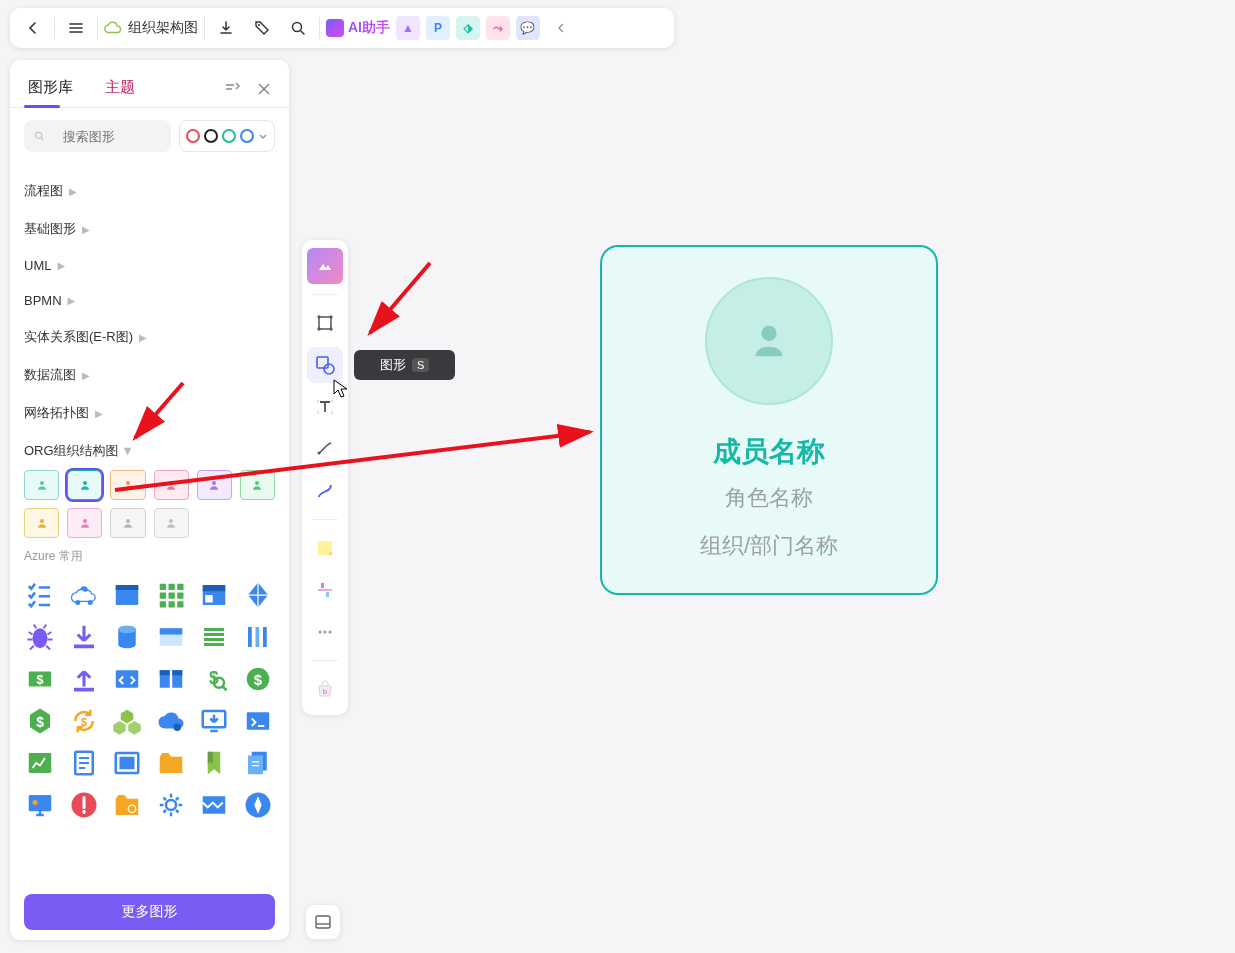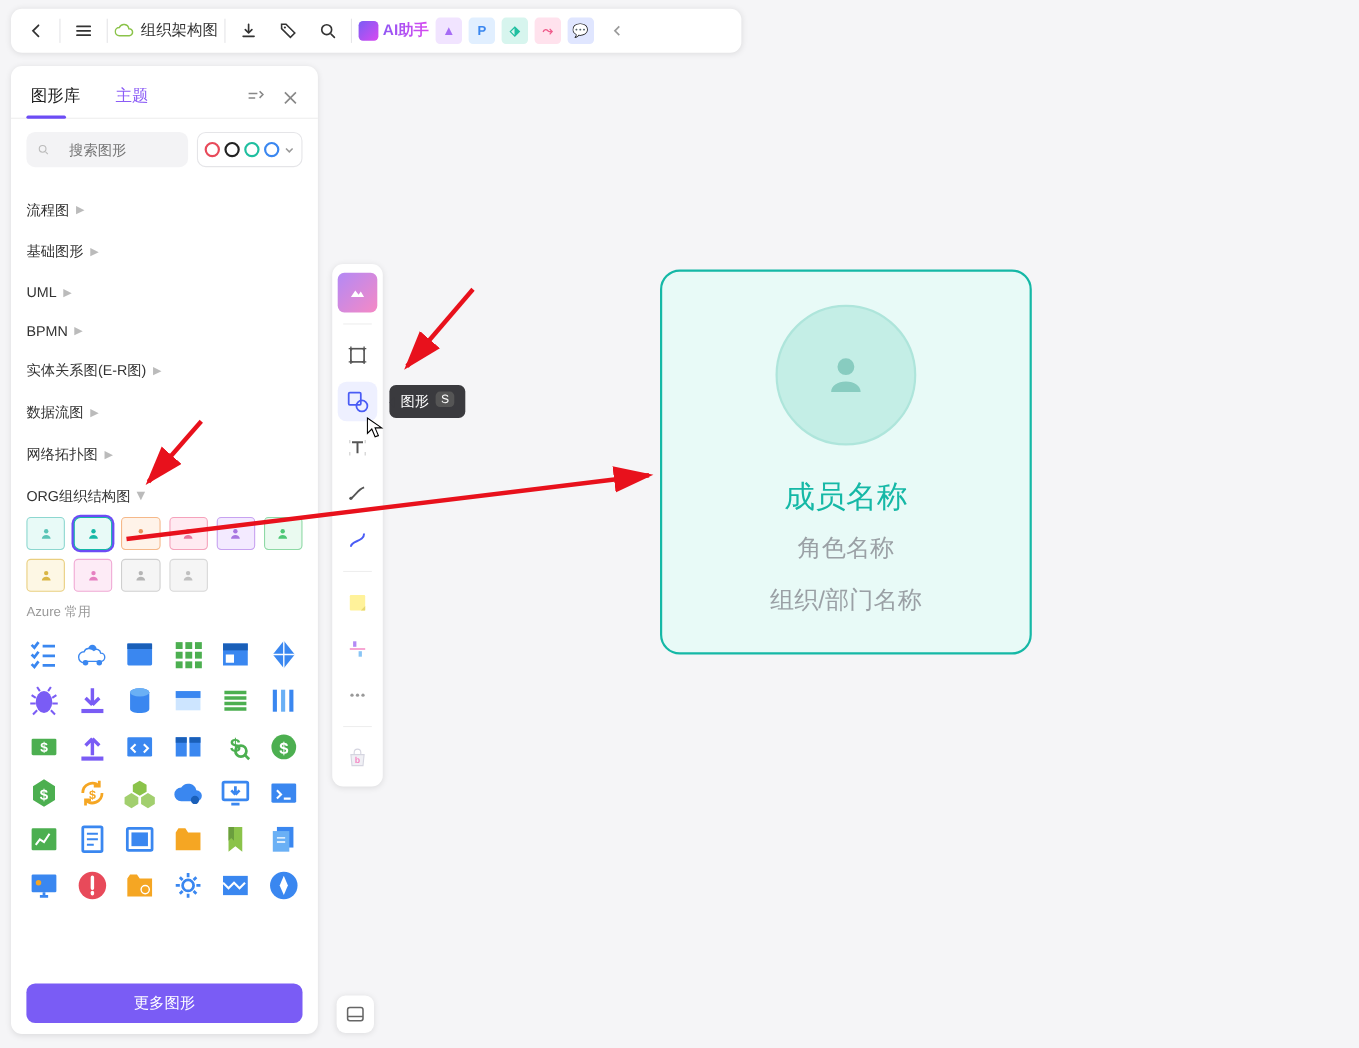--- a/index.html
+++ b/index.html
@@ -14,21 +14,21 @@
 .ai-logo{width:18px;height:18px;background:linear-gradient(135deg,#7a5cf5,#d84af0);border-radius:4px}
 .mini-ico{width:24px;height:24px;border-radius:4px;display:flex;align-items:center;justify-content:center;font-size:12px;font-weight:bold;cursor:pointer}
 .mi1{background:#f1e4ff;color:#a66cf5}
 .mi2{background:#e1efff;color:#3a87f0}
 .mi3{background:#d7f5ee;color:#1fbfa0}
 .mi4{background:#ffe2ed;color:#f05a8a}
 .mi5{background:#e0e6ff;color:#6c7cf5}
 
 .panel{position:absolute;left:10px;top:60px;width:279px;height:880px;background:#fff;border-radius:10px;box-shadow:0 1px 6px rgba(0,0,0,.1);display:flex;flex-direction:column}
 .tabs{display:flex;align-items:center;padding:10px 14px 0;border-bottom:1px solid #eee}
-.tab{font-size:15px;color:#8b5cf6;padding:8px 4px 10px;margin-right:24px;cursor:pointer;position:relative}
+.tab{font-size:15px;color:#be185d;padding:8px 4px 10px;margin-right:24px;cursor:pointer;position:relative}
 .tab.active{color:#222;font-weight:400}
 .tab.active::after{content:"";position:absolute;left:0;bottom:-1px;width:36px;height:3px;background:#6c4cf5;border-radius:2px}
 .tab-right{margin-left:auto;display:flex;gap:10px;color:#888}
 .tab-ico{width:22px;height:22px;display:flex;align-items:center;justify-content:center;cursor:pointer}
 .search-row{display:flex;gap:8px;padding:12px 14px}
 .search-box{flex:1;height:32px;background:#f3f3f5;border-radius:8px;display:flex;align-items:center;padding:0 10px;color:#999}
 .search-box input{border:none;background:transparent;outline:none;font-size:13px;margin-left:18px;width:100%;color:#a21caf}
 .color-sel{height:32px;border:1px solid #e5e5e8;border-radius:8px;display:flex;align-items:center;padding:0 6px;gap:4px;cursor:pointer}
 .cdot{width:14px;height:14px;border-radius:50%;border:2px solid}
 .body{flex:1;overflow:auto;padding:8px 14px}
@@ -40,28 +40,28 @@
 .org-icon svg{width:16px;height:16px}
 .org-icon.sel{box-shadow:0 0 0 2px #6c4cf5;border-radius:6px}
 .azure-grid{display:grid;grid-template-columns:repeat(6,1fr);gap:10px;margin-top:6px}
 .az{width:32px;height:32px;display:flex;align-items:center;justify-content:center;cursor:pointer}
 .more-btn{margin:10px 14px;height:36px;background:#7a5cf5;color:#fff;border:none;border-radius:8px;font-size:14px;cursor:pointer}
 
 .vtool{position:absolute;left:302px;top:240px;width:46px;background:#fff;border-radius:10px;box-shadow:0 1px 6px rgba(0,0,0,.1);display:flex;flex-direction:column;align-items:center;padding:8px 0;gap:6px}
 .vbtn{width:36px;height:36px;border-radius:8px;display:flex;align-items:center;justify-content:center;cursor:pointer;color:#555}
 .vbtn.active{background:#eef0ff;color:#4a5cf5}
 .vsep{width:26px;height:1px;background:#eee;margin:4px 0}
-.tooltip{position:absolute;left:354px;top:350px;background:#3a3a3e;color:#fff;padding:6px 10px;border-radius:6px;font-size:13px;display:flex;align-items:flex-start;gap:6px}
+.tooltip{position:absolute;left:354px;top:350px;background:#3a3a3e;color:#fff;padding:6px 26px;border-radius:6px;font-size:13px;display:flex;align-items:center;gap:6px}
 .tooltip .kb{background:#555;padding:1px 5px;border-radius:4px;font-size:11px}
 .tooltip::before{content:"";position:absolute;left:-5px;top:11px;border:5px solid transparent;border-right-color:#3a3a3e}
 
 .canvas-card{position:absolute;left:600px;top:245px;width:338px;height:350px;border:2px solid #15b8a6;border-radius:18px;background:#e8faf7;padding:30px 20px;display:flex;flex-direction:column;align-items:center}
 .avatar-circ{width:128px;height:128px;border-radius:50%;background:#c4eee6;display:flex;align-items:center;justify-content:center;border:2px solid #aee5db}
 .avatar-circ svg{width:46px;height:46px;fill:#88ccc0}
-.card-title{margin-top:28px;font-size:28px;color:#15b8a6;font-weight:400}
+.card-title{margin-top:28px;font-size:28px;color:#15b8a6;font-weight:700}
 .card-role{margin-top:12px;font-size:22px;color:#9aa0a5}
 .card-org{margin-top:18px;font-size:22px;color:#9aa0a5}
 
 .arrow{position:absolute;pointer-events:none}
 .bottom-toggle{position:absolute;left:306px;top:905px;width:34px;height:34px;background:#fff;border-radius:8px;box-shadow:0 1px 6px rgba(0,0,0,.1);display:flex;align-items:center;justify-content:center;cursor:pointer;color:#666}
 .cursor-ptr{position:absolute;left:333px;top:379px;pointer-events:none}
 </style>
 </head>
 <body>
 

